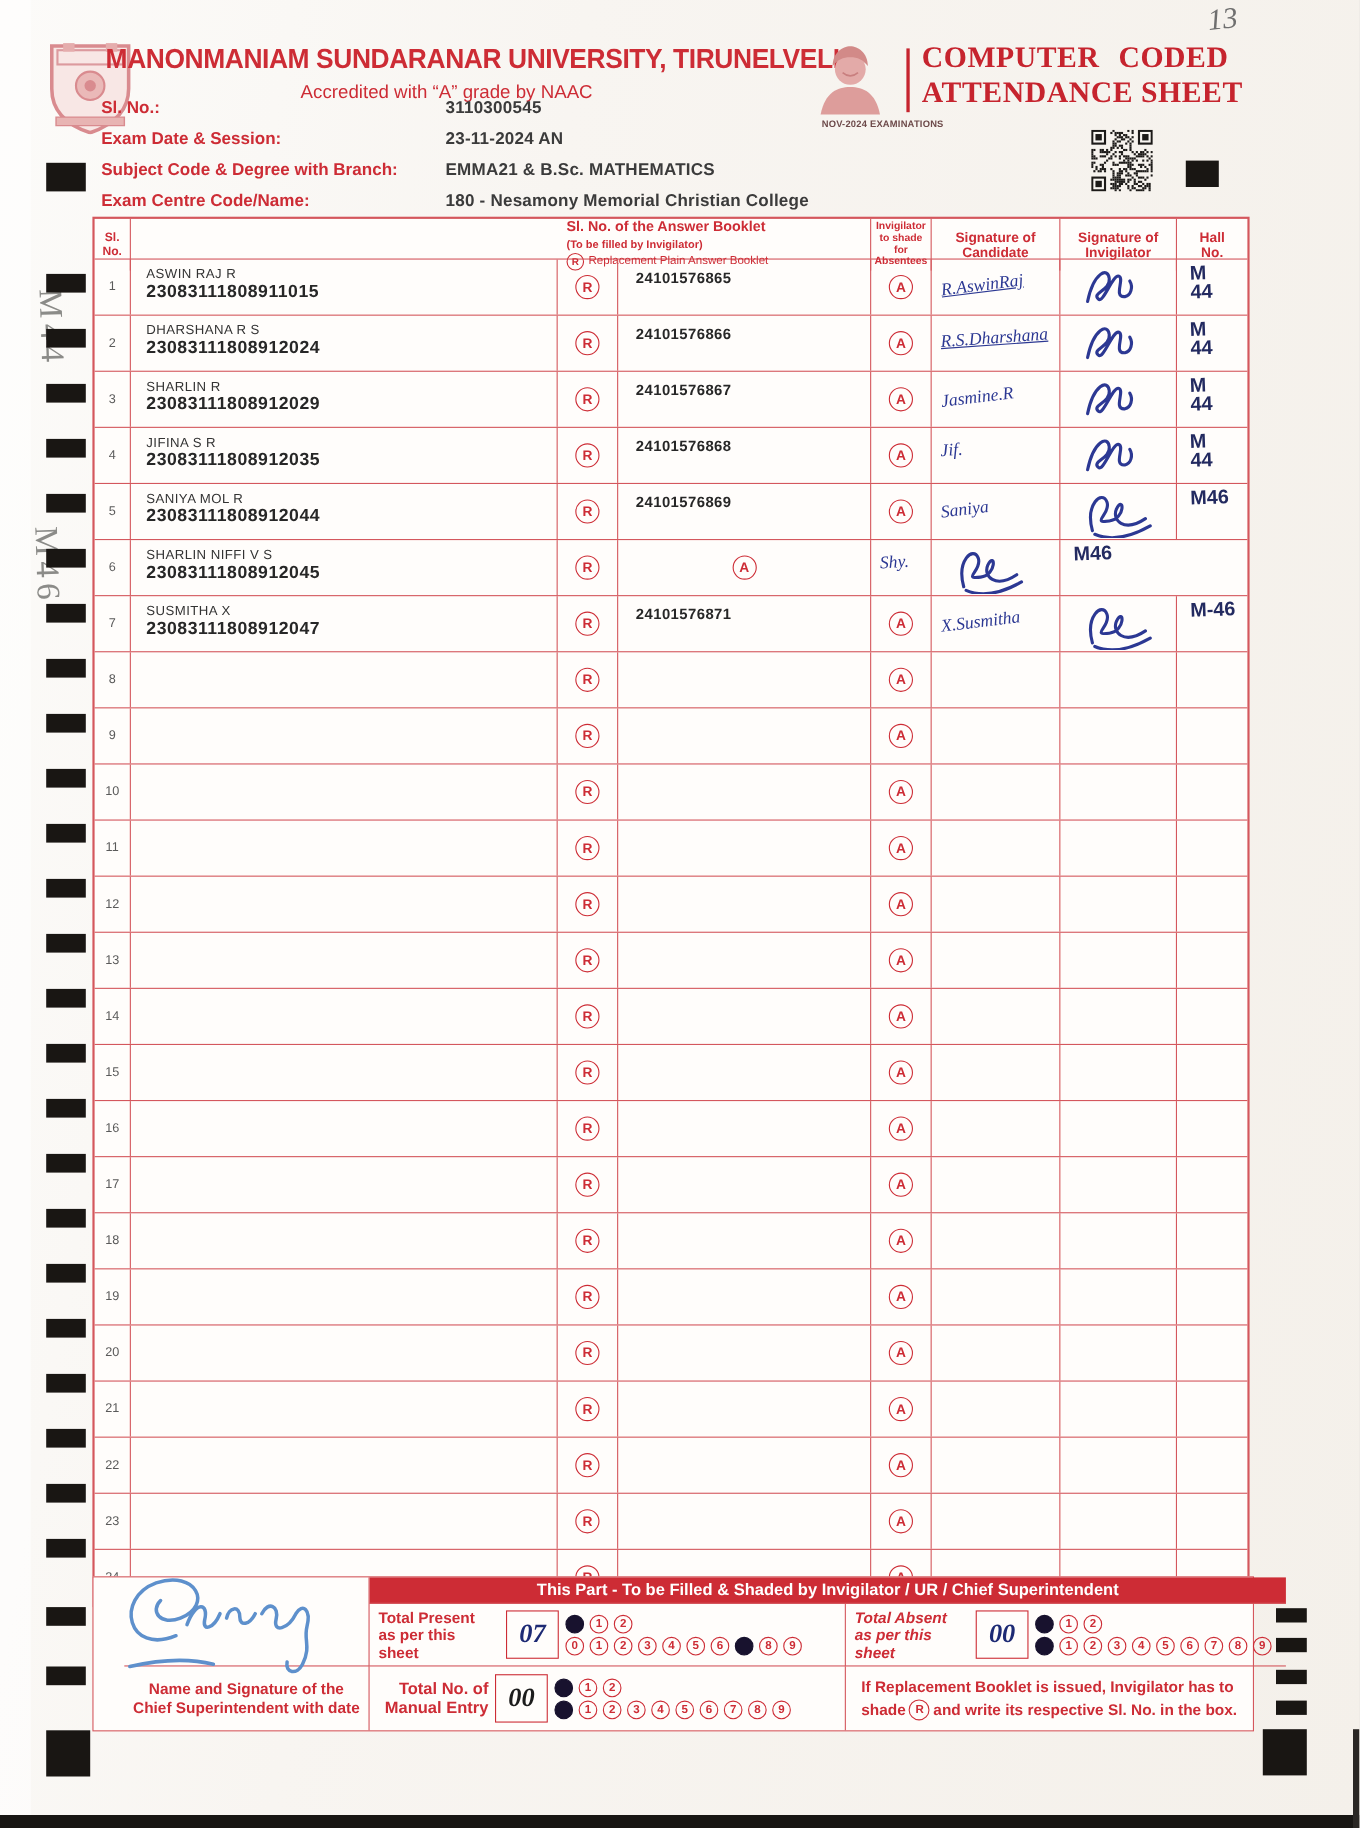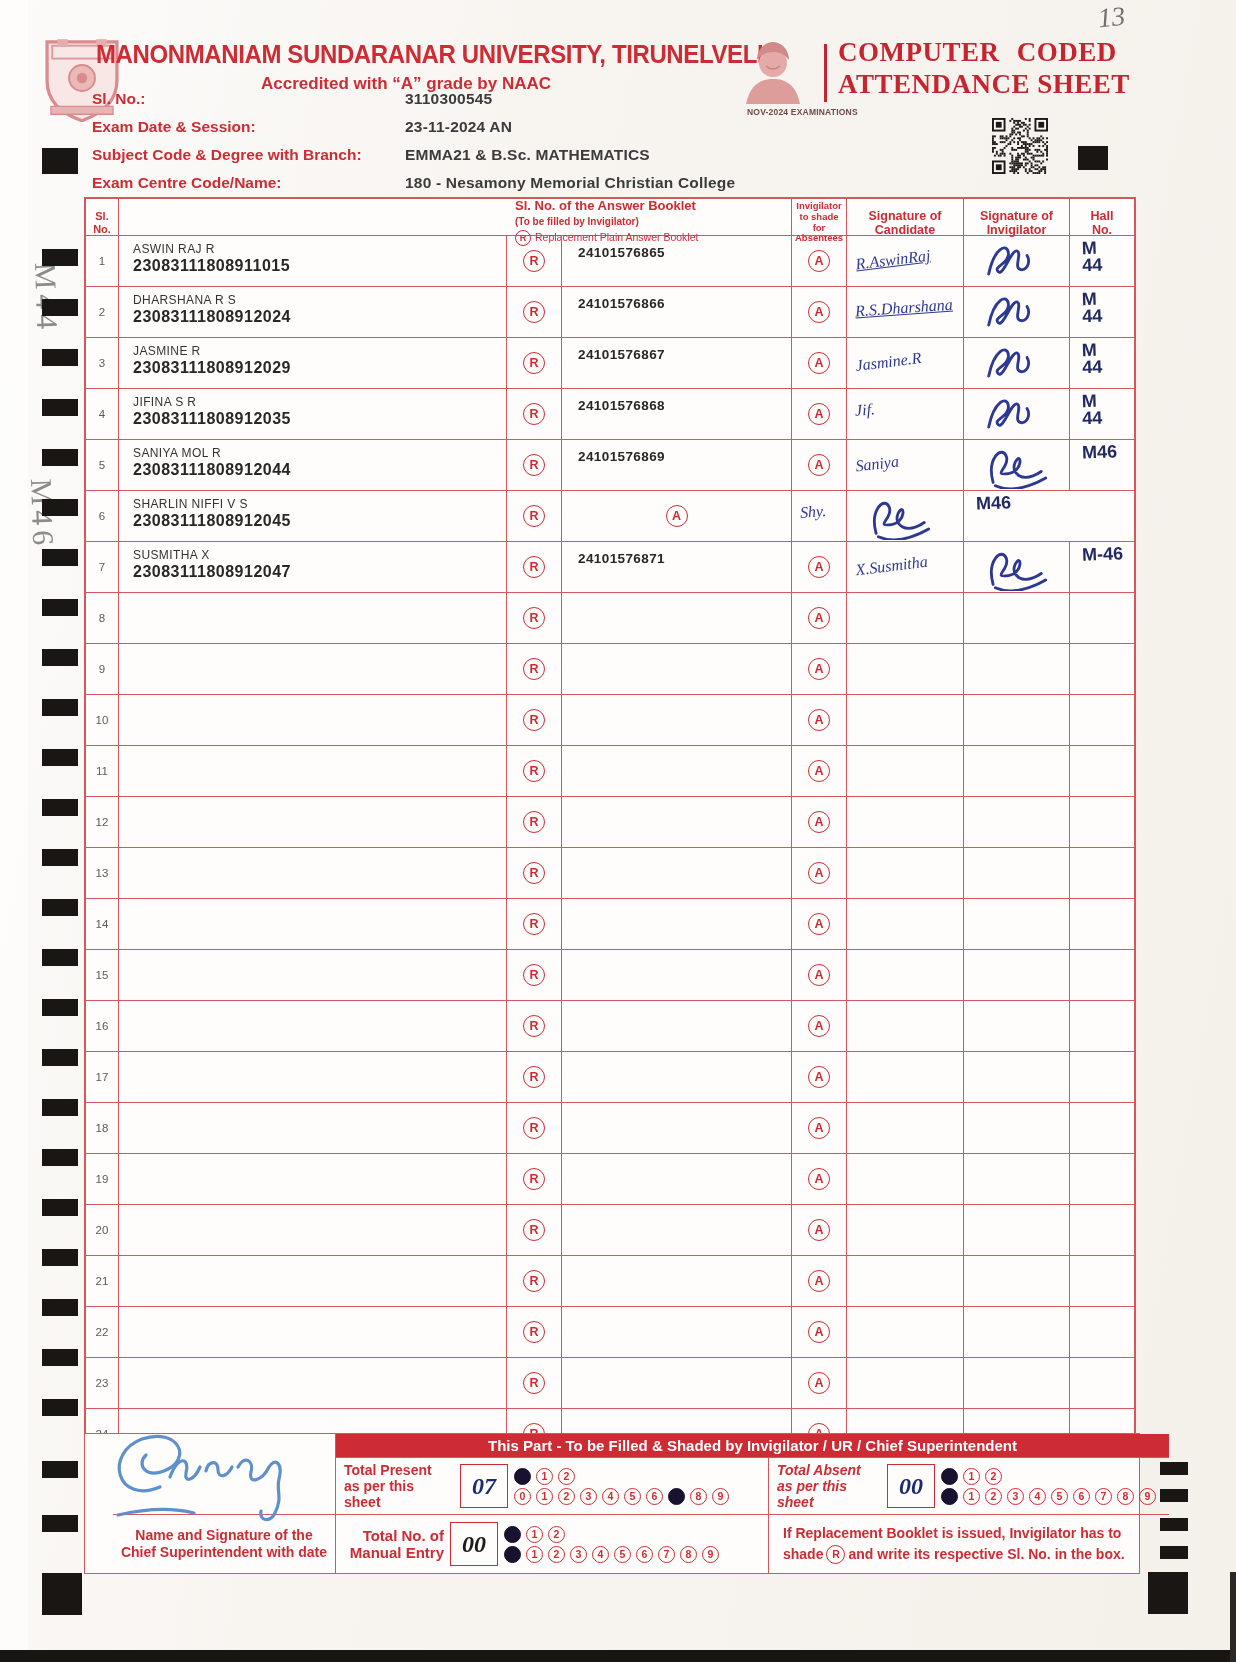--- a/index.html
+++ b/index.html
@@ -12,21 +12,21 @@
   html,body{margin:0;padding:0;background:#e8e5e0;}
   .page{
     position:relative;width:1236px;height:1662px;margin:0 auto;overflow:hidden;
     background:linear-gradient(100deg,#fcfbf9 0%,#f8f5f1 35%,#f4f0ea 100%);
     font-family:"Liberation Sans",sans-serif;
   }
   .abs{position:absolute;}
   
   .univ{left:96px;top:40px;width:646px;font-size:25px;font-weight:bold;color:var(--red);
         white-space:nowrap;letter-spacing:-0.4px;transform:scaleX(.96);transform-origin:left;}
-  .accred{left:96px;top:74px;width:620px;text-align:center;font-size:17px;font-weight:bold;color:var(--red);}
+  .accred{left:96px;top:74px;width:620px;text-align:center;font-size:17px;font-weight:normal;color:var(--red);}
   .sheet-title{left:838px;top:36px;font-family:"Liberation Serif",serif;font-weight:bold;
         font-size:27px;color:#c6242e;line-height:1.2;letter-spacing:.5px;white-space:nowrap;}
   .sheet-title .l1{word-spacing:10px;}
   .divider{left:824px;top:44px;width:3px;height:58px;background:#c6242e;}
   .session{left:747px;top:107px;font-size:8.5px;font-weight:bold;color:#6d4a4a;letter-spacing:.2px;}
   .corner-note{left:1098px;top:2px;font-family:"Liberation Serif",serif;font-style:italic;
         font-size:27px;color:#6f6f6f;transform:rotate(-6deg);}
   .flabel{left:92px;font-size:15.5px;font-weight:bold;color:var(--red);white-space:nowrap;}
   .fvalue{left:405px;font-size:15.5px;font-weight:bold;color:#3b3b3b;white-space:nowrap;letter-spacing:.2px;}
   
@@ -498,21 +498,21 @@
         <span class="hand hall-text">M
 44</span>
           </div>
     </div>
 
     <div class="trow">
       <div class="c c-no">
             <span>3</span>
           </div>
       <div class="c c-name">
-        <div class="cand-name">JASMINE R</div>
+        <div class="cand-name">SHARLIN R</div>
         <div class="cand-reg">23083111808912029</div>
       </div>
       <div class="c c-r">
         <span class="circ circ-row">R</span>
           </div>
       <div class="c c-booklet"><span>24101576867</span></div>
       <div class="c c-a">
         <span class="circ circ-row">A</span>
           </div>
       <div class="c c-sig">

